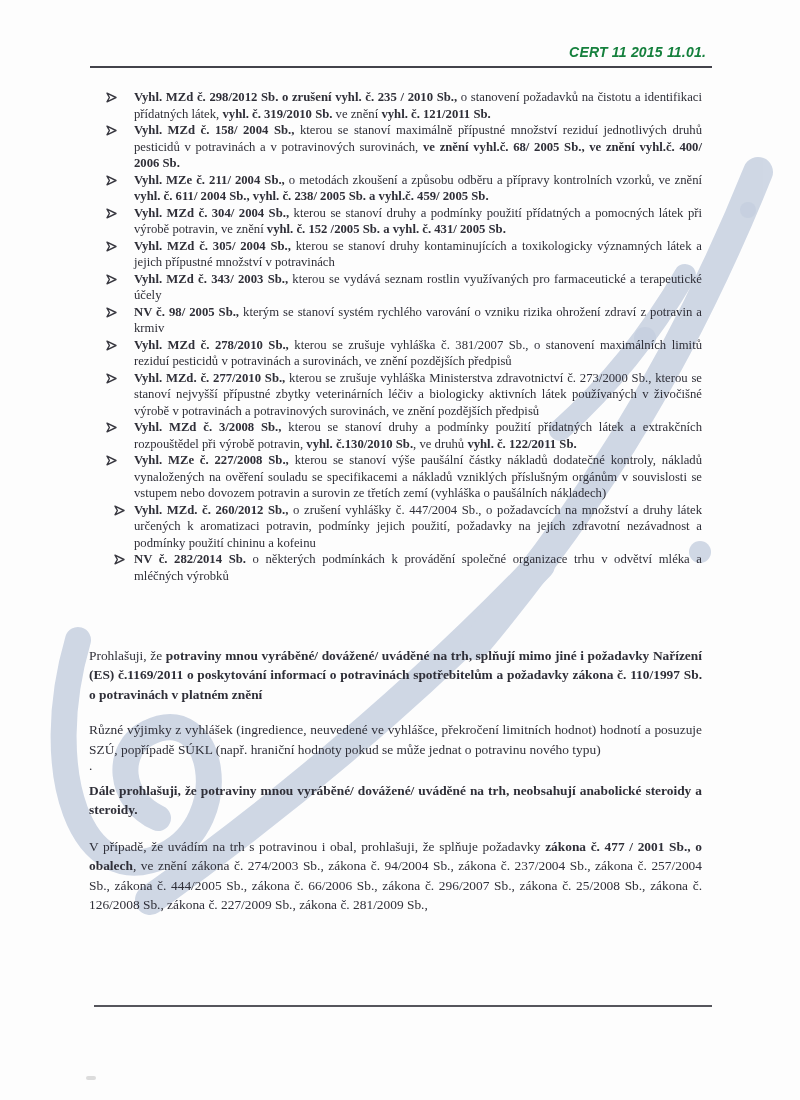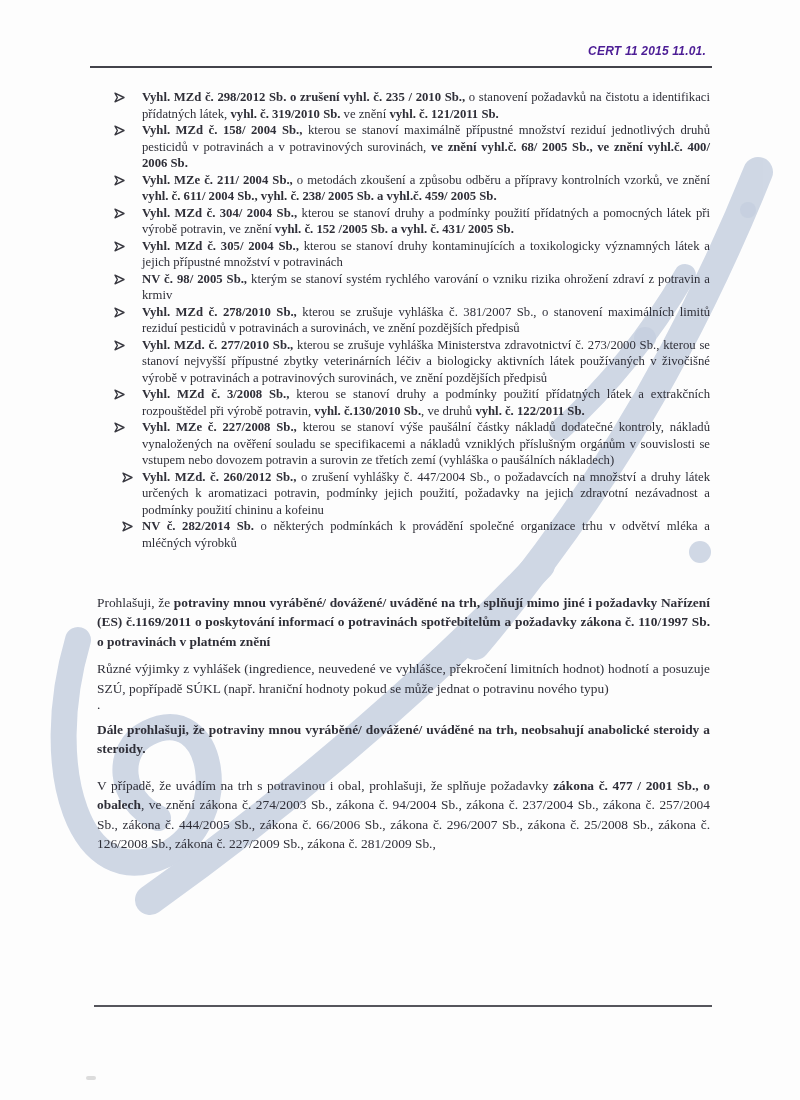--- a/index.html
+++ b/index.html
@@ -9,35 +9,35 @@
   html,body{margin:0;padding:0;}
   body{
     width:800px;height:1100px;background:#ffffff;position:relative;
     font-family:"Liberation Serif", serif;color:var(--ink);
   }
   .page{position:absolute;inset:0;background:#fdfdfd;overflow:hidden;}
   .watermark{position:absolute;left:0;top:0;z-index:0;pointer-events:none;}
   .header-title{
     position:absolute;top:44px;right:94px;z-index:2;
     font-family:"Liberation Sans", sans-serif;font-style:italic;font-weight:600;
-    font-size:12px;color:#4c1d95;letter-spacing:.2px;margin-left:46px;
+    font-size:14px;color:#15803d;letter-spacing:.2px;margin-left:46px;
   }
   .header-rule{position:absolute;top:66px;left:90px;width:622px;height:2px;background:var(--rule);z-index:2;}
-  .content{position:absolute;top:89px;left:97px;width:613px;z-index:1;}
+  .content{position:absolute;top:89px;left:89px;width:613px;z-index:1;}
   ul.reg-list{list-style:none;margin:0;padding:0;font-size:12.7px;line-height:16.5px;}
   ul.reg-list li{position:relative;padding-left:45px;text-align:justify;}
   ul.reg-list li .bullet{position:absolute;left:17px;top:2px;width:11px;height:11px;}
   ul.reg-list li.indent .bullet{left:25px;}
   .seg.b{font-weight:bold;}
   li.red .seg.b{color:var(--red-bold);}
   li.red .seg.r{color:var(--red-light);}
   .paras{font-size:13.4px;line-height:19.4px;}
   .paras p.para{margin:0;text-align:justify;}
-  .paras p.para:nth-child(1){margin-top:42px;}
-  .paras p.para:nth-child(2){margin-top:8px;}
+  .paras p.para:nth-child(1){margin-top:62px;}
+  .paras p.para:nth-child(2){margin-top:16px;}
   .paras p.para:nth-child(3){margin-top:0;line-height:13px;}
   .paras p.para:nth-child(4){margin-top:9px;}
   .paras p.para:nth-child(5){margin-top:17px;}
   .footer-rule{position:absolute;top:1005px;left:94px;width:618px;height:2px;background:#55555c;z-index:2;}
   .footer-text{
     position:absolute;top:1011px;left:0;width:100%;text-align:center;z-index:2;
     font-family:"Liberation Sans", sans-serif;font-size:12.5px;color:#3a3a42;
   }
   .speck{position:absolute;left:86px;top:1076px;width:10px;height:4px;background:#dcdcdc;border-radius:2px;z-index:1;}
 </style>
@@ -75,20 +75,23 @@
               <path d="M1 1.2 L10 5.5 L1 9.8 L3.4 5.5 Z" fill="none" stroke="#3a3a42" stroke-width="1.4" stroke-linejoin="round"></path>
             </svg></span><span class="seg b">Vyhl. MZe č. 211/ 2004 Sb.,</span><span class="seg r"> o metodách zkoušení a způsobu odběru a přípravy kontrolních vzorků, ve znění </span><span class="seg b">vyhl. č. 611/ 2004 Sb., vyhl. č. 238/ 2005 Sb. a vyhl.č. 459/ 2005 Sb.</span></li>
         <li class=""><span class="bullet"><svg width="11" height="11" viewBox="0 0 11 11">
               <path d="M1 1.2 L10 5.5 L1 9.8 L3.4 5.5 Z" fill="none" stroke="#3a3a42" stroke-width="1.4" stroke-linejoin="round"></path>
             </svg></span><span class="seg b">Vyhl. MZd č. 304/ 2004 Sb.,</span><span class="seg r"> kterou se stanoví druhy a podmínky použití přídatných a pomocných látek při výrobě potravin, ve znění </span><span class="seg b">vyhl. č. 152 /2005 Sb. a vyhl. č. 431/ 2005 Sb.</span></li>
         <li class=""><span class="bullet"><svg width="11" height="11" viewBox="0 0 11 11">
               <path d="M1 1.2 L10 5.5 L1 9.8 L3.4 5.5 Z" fill="none" stroke="#3a3a42" stroke-width="1.4" stroke-linejoin="round"></path>
             </svg></span><span class="seg b">Vyhl. MZd č. 305/ 2004 Sb.,</span><span class="seg r"> kterou se stanoví druhy kontaminujících a toxikologicky významných látek a jejich přípustné množství v potravinách</span></li>
         <li class=""><span class="bullet"><svg width="11" height="11" viewBox="0 0 11 11">
               <path d="M1 1.2 L10 5.5 L1 9.8 L3.4 5.5 Z" fill="none" stroke="#3a3a42" stroke-width="1.4" stroke-linejoin="round"></path>
+            </svg></span><span class="seg b">Vyhl. MZd č. 343/ 2003 Sb.,</span><span class="seg r"> kterou se vydává seznam rostlin využívaných pro farmaceutické a terapeutické účely</span></li>
+        <li class=""><span class="bullet"><svg width="11" height="11" viewBox="0 0 11 11">
+              <path d="M1 1.2 L10 5.5 L1 9.8 L3.4 5.5 Z" fill="none" stroke="#3a3a42" stroke-width="1.4" stroke-linejoin="round"></path>
             </svg></span><span class="seg b">NV č. 98/ 2005 Sb.,</span><span class="seg r"> kterým se stanoví systém rychlého varování o vzniku rizika ohrožení zdraví z potravin a krmiv</span></li>
         <li class=""><span class="bullet"><svg width="11" height="11" viewBox="0 0 11 11">
               <path d="M1 1.2 L10 5.5 L1 9.8 L3.4 5.5 Z" fill="none" stroke="#3a3a42" stroke-width="1.4" stroke-linejoin="round"></path>
             </svg></span><span class="seg b">Vyhl. MZd č. 278/2010 Sb.,</span><span class="seg r"> kterou se zrušuje vyhláška č. 381/2007 Sb., o stanovení maximálních limitů reziduí pesticidů v potravinách a surovinách, ve znění pozdějších předpisů</span></li>
         <li class=""><span class="bullet"><svg width="11" height="11" viewBox="0 0 11 11">
               <path d="M1 1.2 L10 5.5 L1 9.8 L3.4 5.5 Z" fill="none" stroke="#3a3a42" stroke-width="1.4" stroke-linejoin="round"></path>
             </svg></span><span class="seg b">Vyhl. MZd. č. 277/2010 Sb.,</span><span class="seg r"> kterou se zrušuje vyhláška Ministerstva zdravotnictví č. 273/2000 Sb., kterou se stanoví nejvyšší přípustné zbytky veterinárních léčiv a biologicky aktivních látek používaných v živočišné výrobě v potravinách a potravinových surovinách, ve znění pozdějších předpisů</span></li>
         <li class=""><span class="bullet"><svg width="11" height="11" viewBox="0 0 11 11">
               <path d="M1 1.2 L10 5.5 L1 9.8 L3.4 5.5 Z" fill="none" stroke="#3a3a42" stroke-width="1.4" stroke-linejoin="round"></path>
             </svg></span><span class="seg b">Vyhl. MZd č. 3/2008 Sb.,</span><span class="seg r"> kterou se stanoví druhy a podmínky použití přídatných látek a extrakčních rozpouštědel při výrobě potravin, </span><span class="seg b">vyhl. č.130/2010 Sb.</span><span class="seg r">, ve druhů </span><span class="seg b">vyhl. č. 122/2011 Sb.</span></li>

